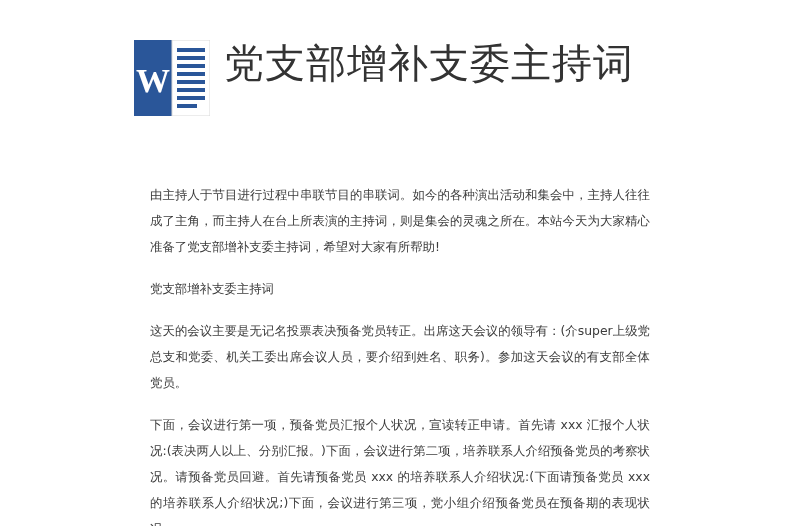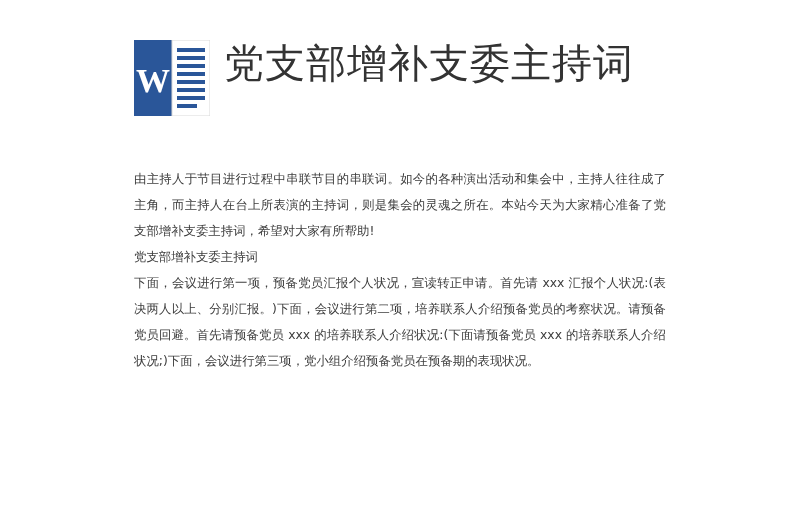--- a/index.html
+++ b/index.html
@@ -57,21 +57,21 @@
     top: 166px;
     width: 532px;
     background: #ffffff;
     padding: 0;
   }
   .para {
     font-family: "DejaVu Sans", sans-serif;
     font-size: 12.4px;
     line-height: 26px;
     color: #3c3c3c;
-    margin: 0;
+    margin: 16px;
     text-align: justify;
     text-justify: inter-ideograph;
   }
 </style>
 </head>
 <body>
 
 <div id="page">
 
   <div class="header">
@@ -95,17 +95,18 @@
     </span>
 
     <div class="title-wrap">
       <h1 class="doc-title">党支部增补支委主持词</h1>
     </div>
   </div>
 
   <div class="doc-sheet">
     <p class="para">由主持人于节目进行过程中串联节目的串联词。如今的各种演出活动和集会中，主持人往往成了主角，而主持人在台上所表演的主持词，则是集会的灵魂之所在。本站今天为大家精心准备了党支部增补支委主持词，希望对大家有所帮助!</p>
     <p class="para">党支部增补支委主持词</p>
+    <p class="para">这天的会议主要是无记名投票表决预备党员转正。出席这天会议的领导有：(介super上级党总支和党委、机关工委出席会议人员，要介绍到姓名、职务)。参加这天会议的有支部全体党员。</p>
     <p class="para">下面，会议进行第一项，预备党员汇报个人状况，宣读转正申请。首先请 xxx 汇报个人状况:(表决两人以上、分别汇报。)下面，会议进行第二项，培养联系人介绍预备党员的考察状况。请预备党员回避。首先请预备党员 xxx 的培养联系人介绍状况:(下面请预备党员 xxx 的培养联系人介绍状况;)下面，会议进行第三项，党小组介绍预备党员在预备期的表现状况。</p>
 
   </div>
 
 </div>
 
 </body></html>

